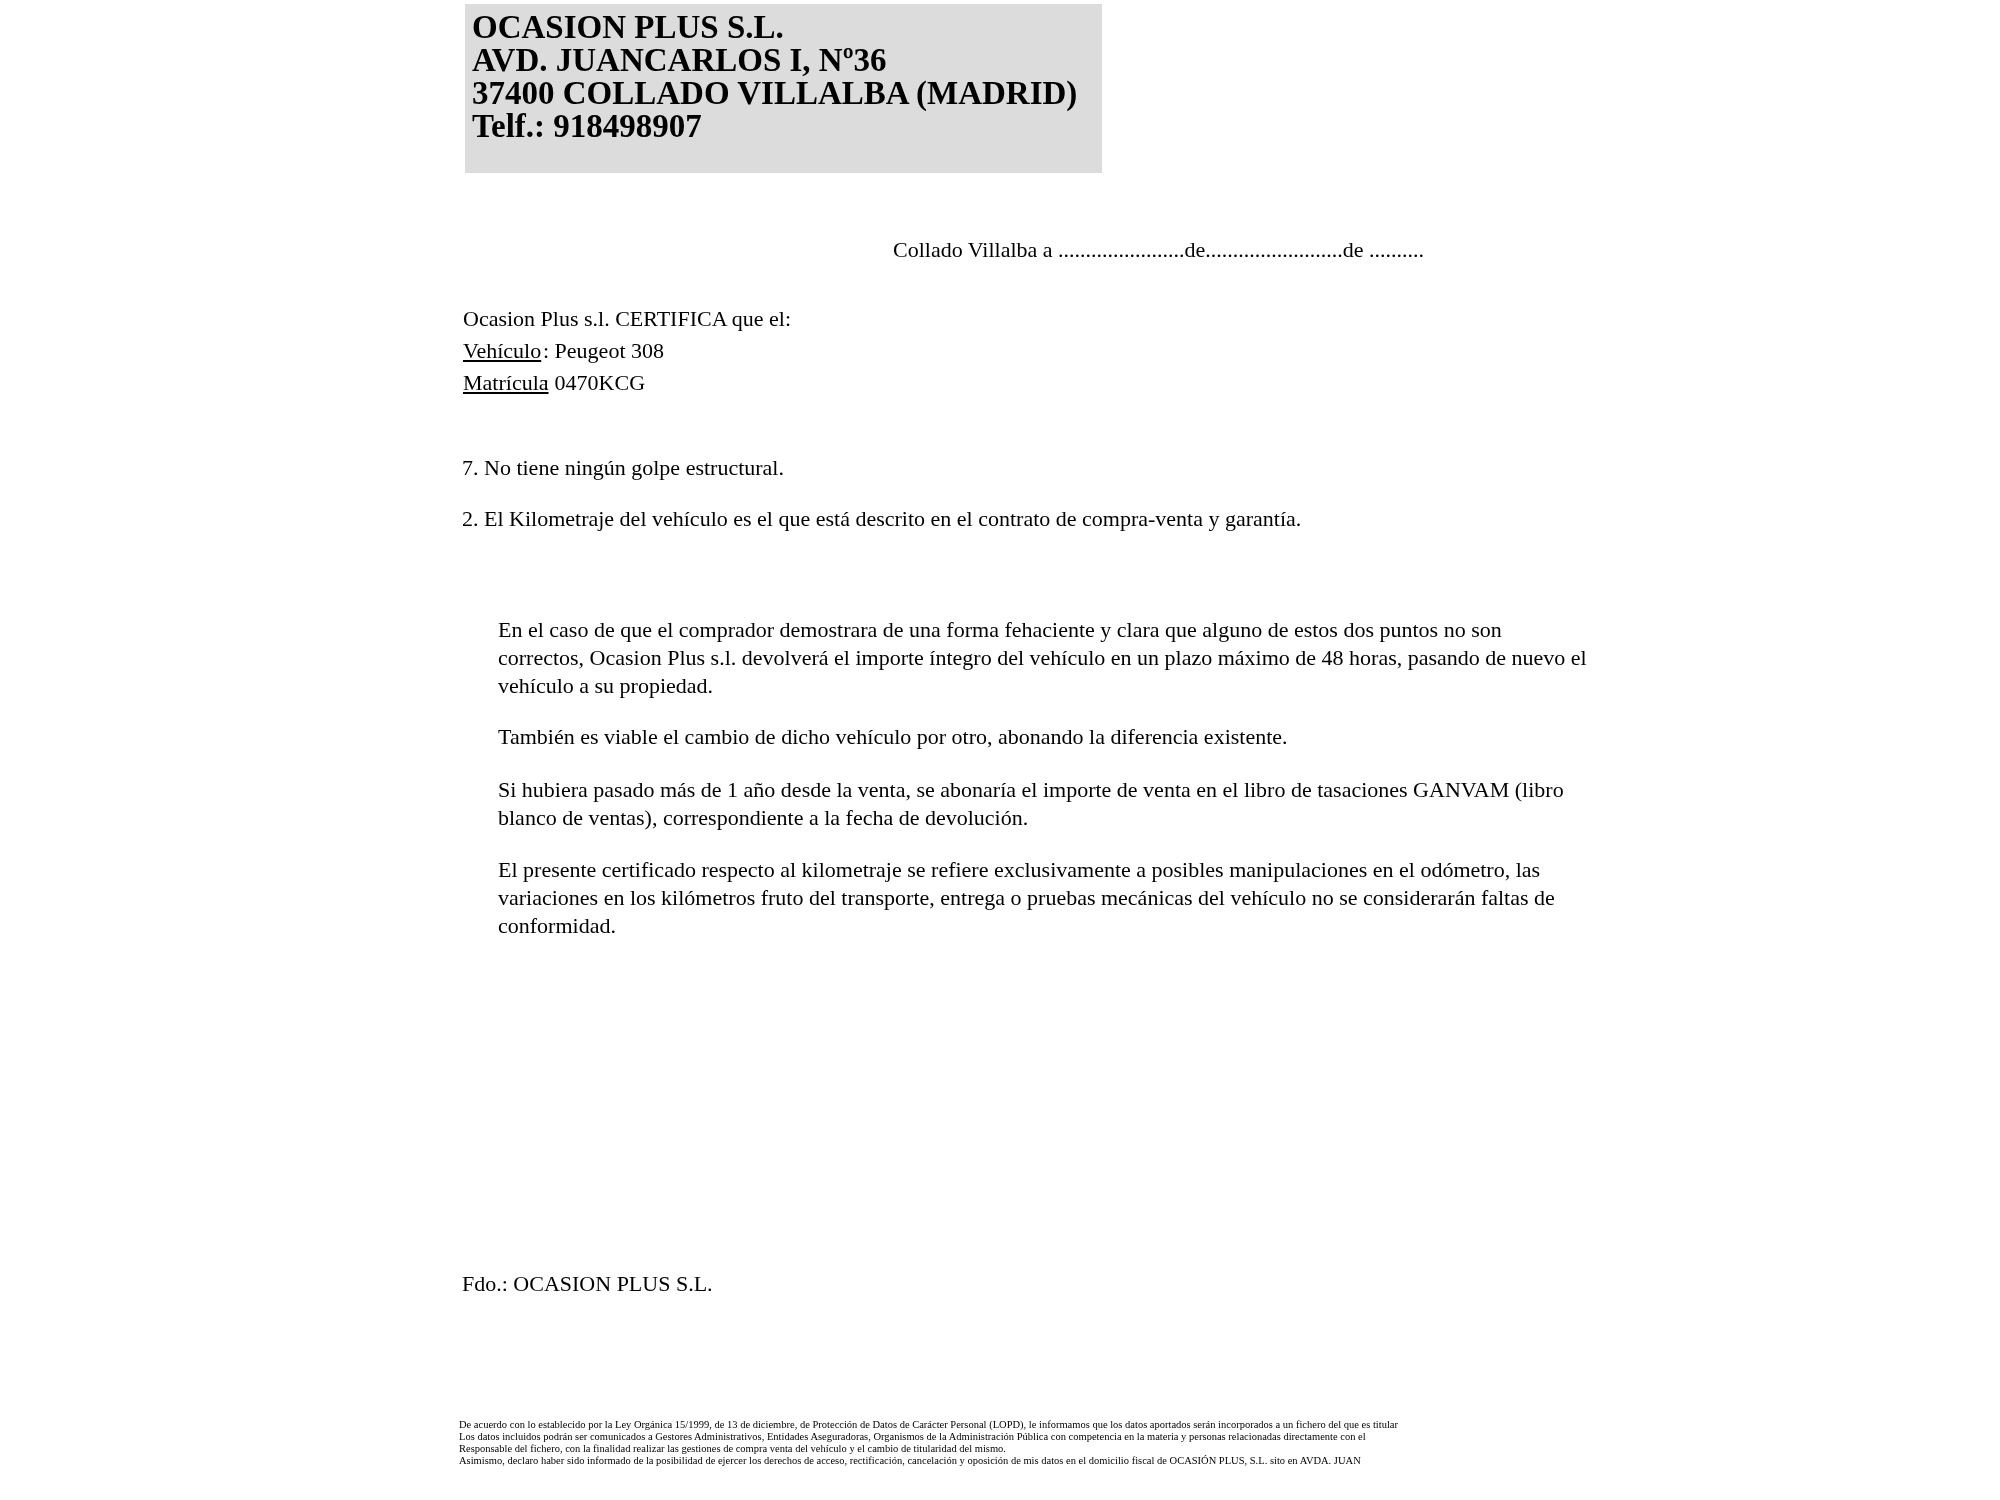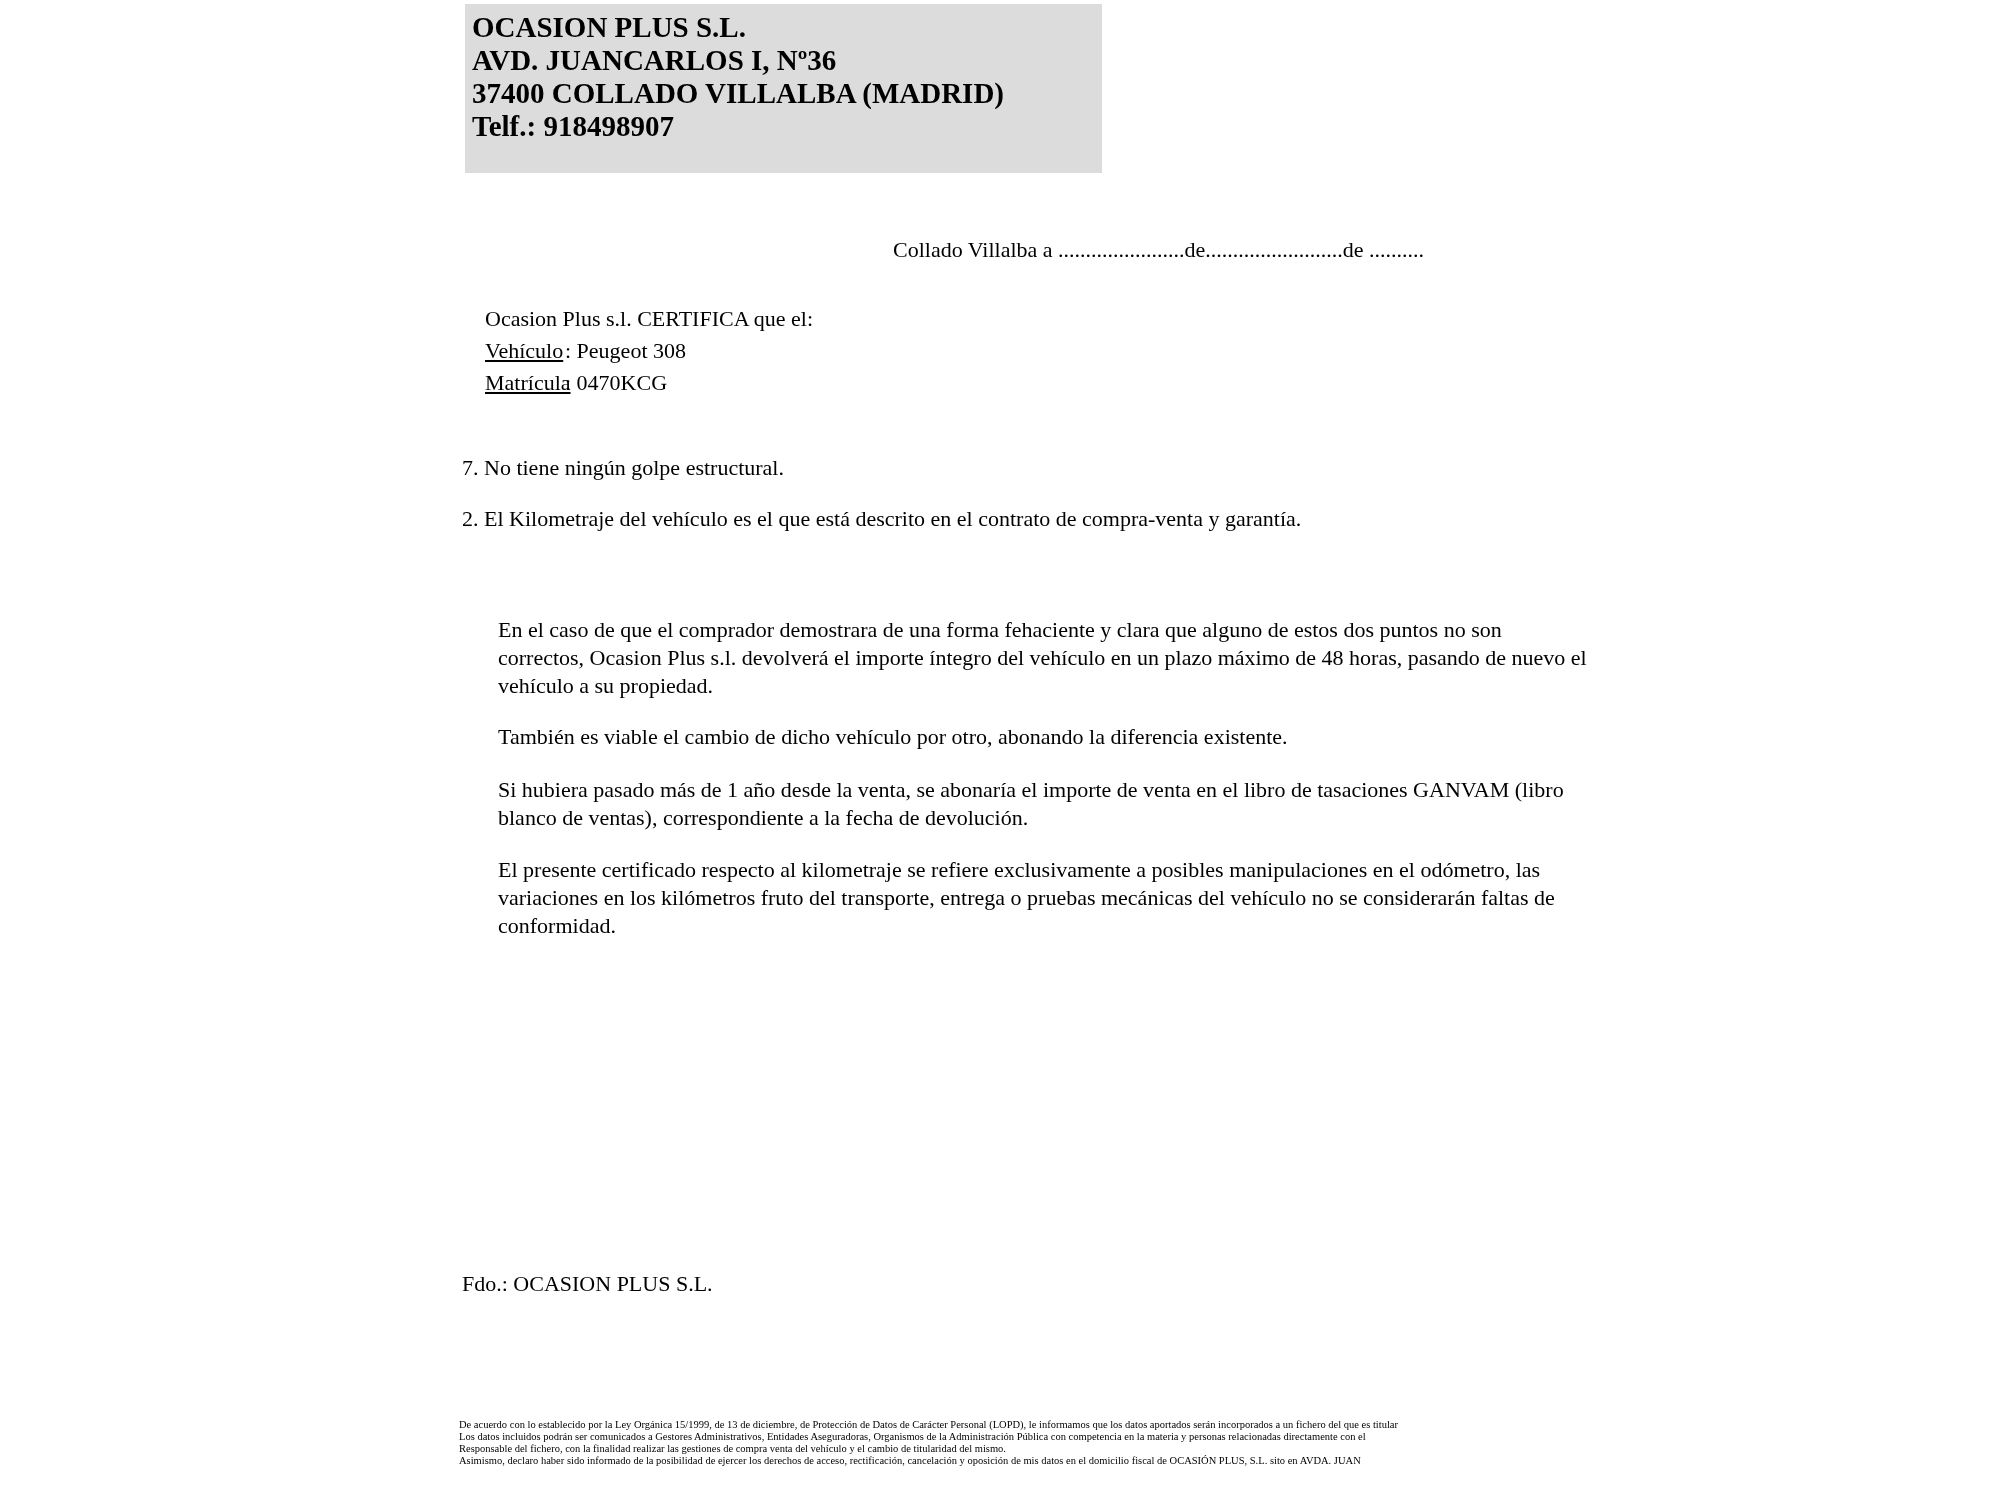--- a/index.html
+++ b/index.html
@@ -19,34 +19,34 @@
 
   .header-box {
     left: 465px;
     top: 4px;
     width: 637px;
     height: 169px;
     background: #dcdcdc;
     padding: 7px 0 0 7px;
     box-sizing: border-box;
     font-weight: bold;
-    font-size: 29px;
+    font-size: 33px;
     line-height: 33px;
     white-space: nowrap;
   }
 
   .date-line {
     left: 893px;
     top: 237px;
     font-size: 22px;
     white-space: nowrap;
   }
 
   .cert-block {
-    left: 485px;
+    left: 463px;
     top: 303px;
     font-size: 22px;
     line-height: 32px;
   }
   .cert-field-label {
     display: inline-block;
     width: 80px;
     text-decoration: underline;
   }
 

